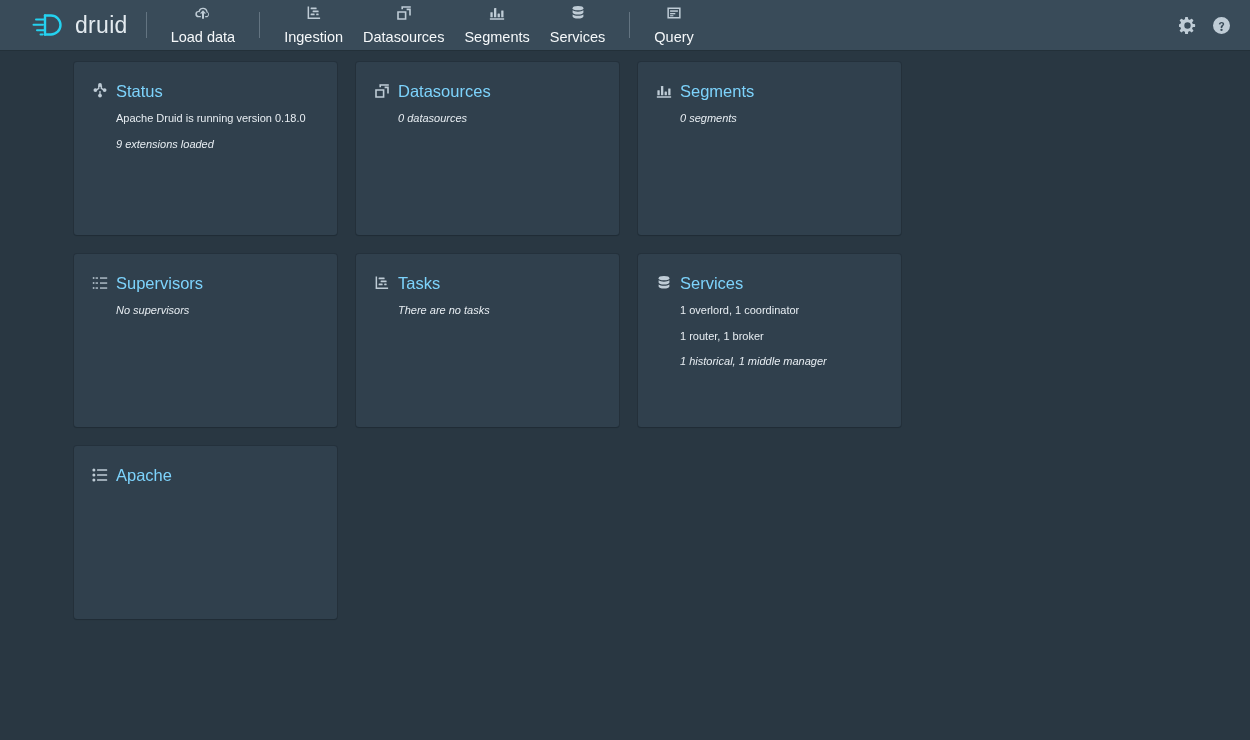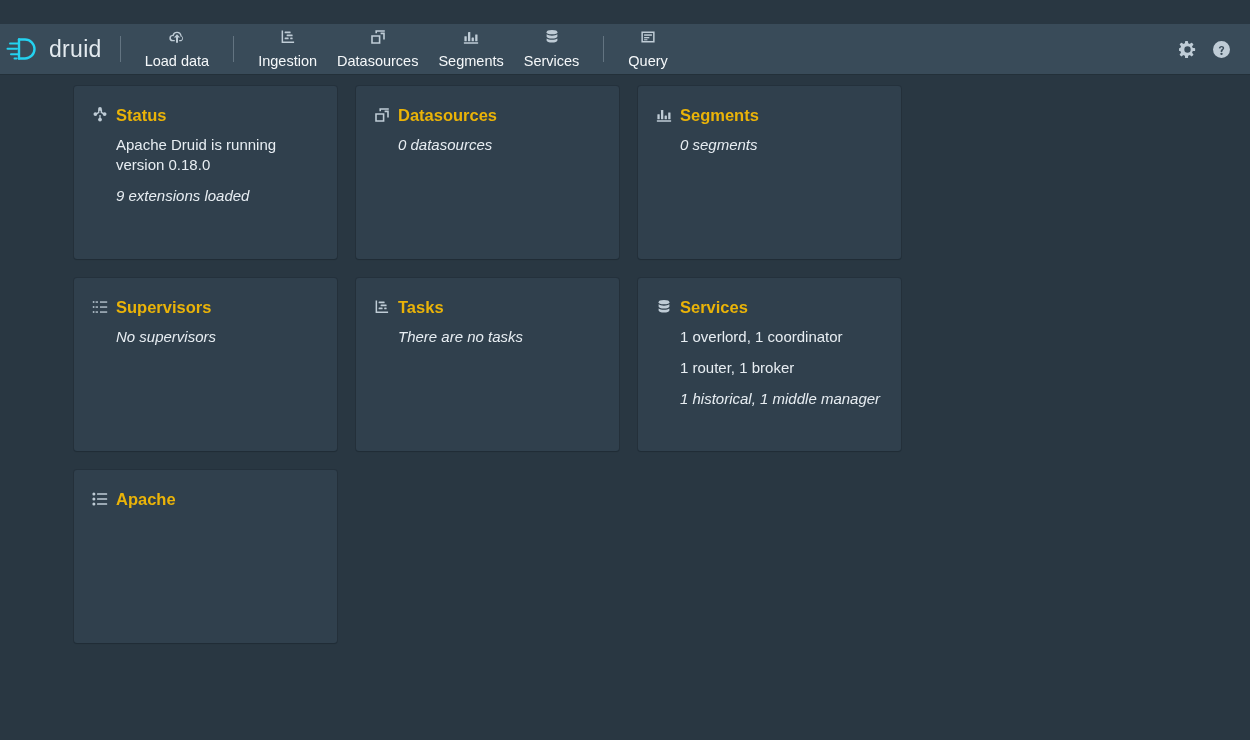--- a/index.html
+++ b/index.html
@@ -14,24 +14,23 @@
     color: #f5f8fa;
     overflow: hidden;
   }
 
   
   .header {
     height: 50px;
     background: #394b59;
     display: flex;
     align-items: center;
-    padding: 0 14px 0 6px;
+    padding: 0 14px 0 32px;
     box-sizing: border-box;
     box-shadow: 0 1px 0 rgba(16,22,26,0.2);
-    margin-top: 24px;
   }
   .logo {
     display: flex;
     align-items: center;
     gap: 9px;
     margin-right: 4px;
     cursor: pointer;
   }
   .logo-mark {
     width: 34px;
@@ -102,27 +101,27 @@
   }
   .card-header {
     display: flex;
     align-items: center;
     gap: 8px;
     margin-bottom: 11px;
   }
   .card-icon { width: 16px; height: 16px; display: block; flex: none; }
   .card-title {
     font-size: 16.5px;
-    font-weight: bold;
-    color: #eab308;
+    font-weight: normal;
+    color: #7dd3fc;
     line-height: 1.1;
   }
   .card-body { padding-left: 24px; }
   .card-line {
-    font-size: 15px;
+    font-size: 11px;
     color: #e7edf2;
     line-height: 1.32;
     margin-bottom: 11px;
   }
   .card-line:last-child { margin-bottom: 0; font-style: italic; }
 </style>
 </head>
 <body>
 
 <div class="header">

